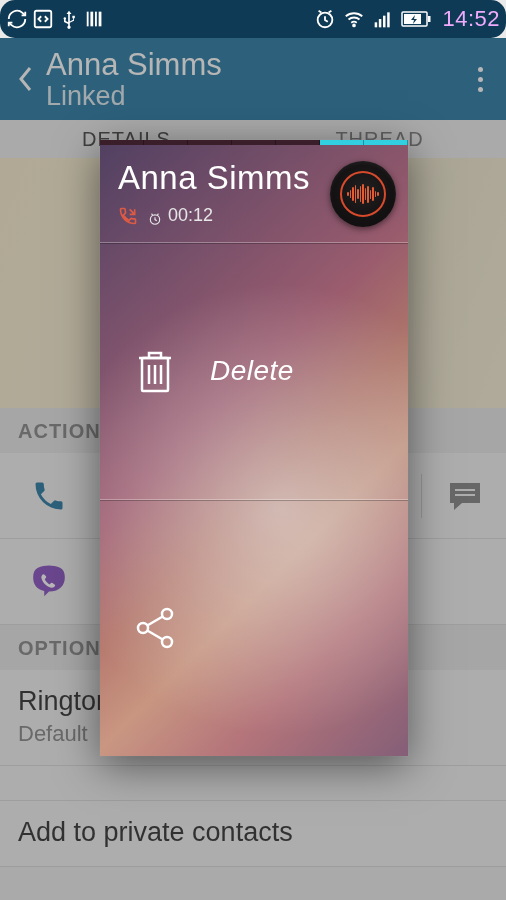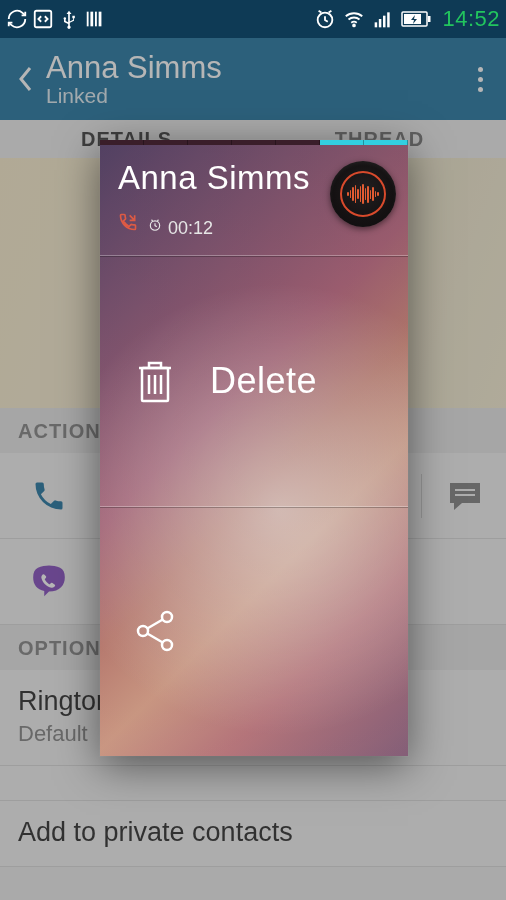--- a/index.html
+++ b/index.html
@@ -1,37 +1,37 @@
 <!DOCTYPE html>
 <html><head>
   <meta charset="utf-8">
   <style>
     * { margin:0; padding:0; box-sizing:border-box; }
     html,body{width:506px;height:900px;overflow:hidden;font-family:'Helvetica Neue',Helvetica,Arial,sans-serif;-webkit-font-smoothing:antialiased;}
     body{background:#eaeaea;position:relative;}
 
     
-    .status-bar{height:38px;background:#0e3a55;color:#22c55e;display:flex;align-items:center;padding:0 6px;font-size:20px;font-weight:400;}
+    .status-bar{height:38px;background:#0e3a55;color:#f0abfc;display:flex;align-items:center;padding:0 6px;font-size:20px;font-weight:400;border-radius:15px;}
     .status-left{display:flex;gap:4px;}
     .status-right{margin-left:auto;display:flex;gap:7px;align-items:center;}
     .sicon{display:inline-flex;width:22px;height:22px;align-items:center;justify-content:center;font-size:20px;}
     .clock{font-size:22px;letter-spacing:0.5px;margin-left:4px;}
 
     
     .header{height:82px;background:#126b99;display:flex;align-items:center;padding:0 10px;color:#fff;}
     .back{width:30px;height:40px;display:flex;align-items:center;justify-content:center;margin-right:6px;}
     .header-titles{flex:1;}
     .header-title{font-size:31px;font-weight:400;}
-    .header-sub{font-size:21px;opacity:0.85;margin-top:-2px;}
+    .header-sub{font-size:27px;opacity:0.85;margin-top:-2px;}
     .menu-dots{width:32px;display:flex;flex-direction:column;align-items:center;gap:5px;}
     .menu-dots span{width:5px;height:5px;background:#fff;border-radius:50%;}
 
     
     .tabs{height:38px;display:flex;}
-    .tab{flex:1;display:flex;align-items:center;justify-content:center;font-size:20px;font-weight:700;color:#6b6b6b;letter-spacing:1px;}
+    .tab{flex:1;display:flex;align-items:center;justify-content:center;font-size:20px;font-weight:400;color:#6b6b6b;letter-spacing:1px;}
     .tab.active{color:#333;}
 
     
     .photo{height:250px;background:linear-gradient(110deg,#f6e9c7 0%,#f7eccf 38%,#e8deb9 42%,#fbe0c1 50%,#d2b897 55%,#e9e1c5 62%,#f4ebcf 100%);}
 
     
     .section-label{padding:12px 18px 10px;color:#7b7b7b;font-size:20px;font-weight:700;letter-spacing:1px;background:#e3e3e3;}
     .row{background:#efefef;border-bottom:1px solid #d6d6d6;}
     .actions-row{height:86px;display:flex;align-items:center;padding:0 24px;}
     .act-icon{width:50px;display:flex;justify-content:center;}
@@ -54,35 +54,35 @@
       display:flex;flex-direction:column;}
     .track{height:5px;display:flex;}
     .track-seg{flex:1;border-right:1px solid rgba(0,0,0,0.3);} 
     .track-dark{background:#3a1e2a;}
     .track-cyan{background:#32cfe0;}
 
     .modal-header{padding:14px 14px 16px 18px;position:relative;}
     .m-name{font-size:33px;font-weight:300;letter-spacing:0.5px;}
     .m-meta{display:flex;align-items:center;gap:10px;margin-top:8px;font-size:18px;}
     .out-ic{color:#e06050;}
-    .rec-time{color:#e6e6e6;font-size:18px;display:flex;gap:6px;align-items:flex-start;margin-top:13px;}
+    .rec-time{color:#e6e6e6;font-size:18px;display:flex;gap:6px;align-items:flex-end;}
     .record-btn{position:absolute;right:12px;top:16px;width:66px;height:66px;border-radius:50%;
       background:radial-gradient(circle at 50% 45%,#232021 0%,#141112 60%,#0d0c0d 100%);
       box-shadow:0 2px 6px rgba(0,0,0,0.5),inset 0 2px 4px rgba(255,255,255,0.06);
       display:flex;align-items:center;justify-content:center;}
     .record-inner{width:46px;height:46px;border-radius:50%;border:2px solid #d84a2c;display:flex;align-items:center;justify-content:center;}
     .wave{display:flex;gap:1px;align-items:center;height:20px;}
     .wave span{width:1.5px;background:#e25b32;border-radius:1px;}
 
     .m-item{flex:1;display:flex;align-items:center;position:relative;
       border-top:1px solid rgba(255,255,255,0.30);
       box-shadow:inset 0 1px 0 rgba(0,0,0,0.25);}
     .m-item:first-of-type{border-top:1px solid rgba(255,255,255,0.30);}
     .m-icon{width:110px;display:flex;justify-content:center;}
-    .m-label{font-size:36px;font-weight:300;letter-spacing:0.5px;}
+    .m-label{font-size:28px;font-weight:300;letter-spacing:0.5px;font-style:italic;}
     svg{display:block;}
   </style>
 </head>
 <body>
 
 <div class="status-bar">
   <div class="status-left">
     <span class="sicon">
       <svg width="22" height="22" viewBox="0 0 24 24" fill="none" stroke="#fff" stroke-width="2">
           <path d="M3 12a9 9 0 0 1 15-6.7L21 8"></path>

